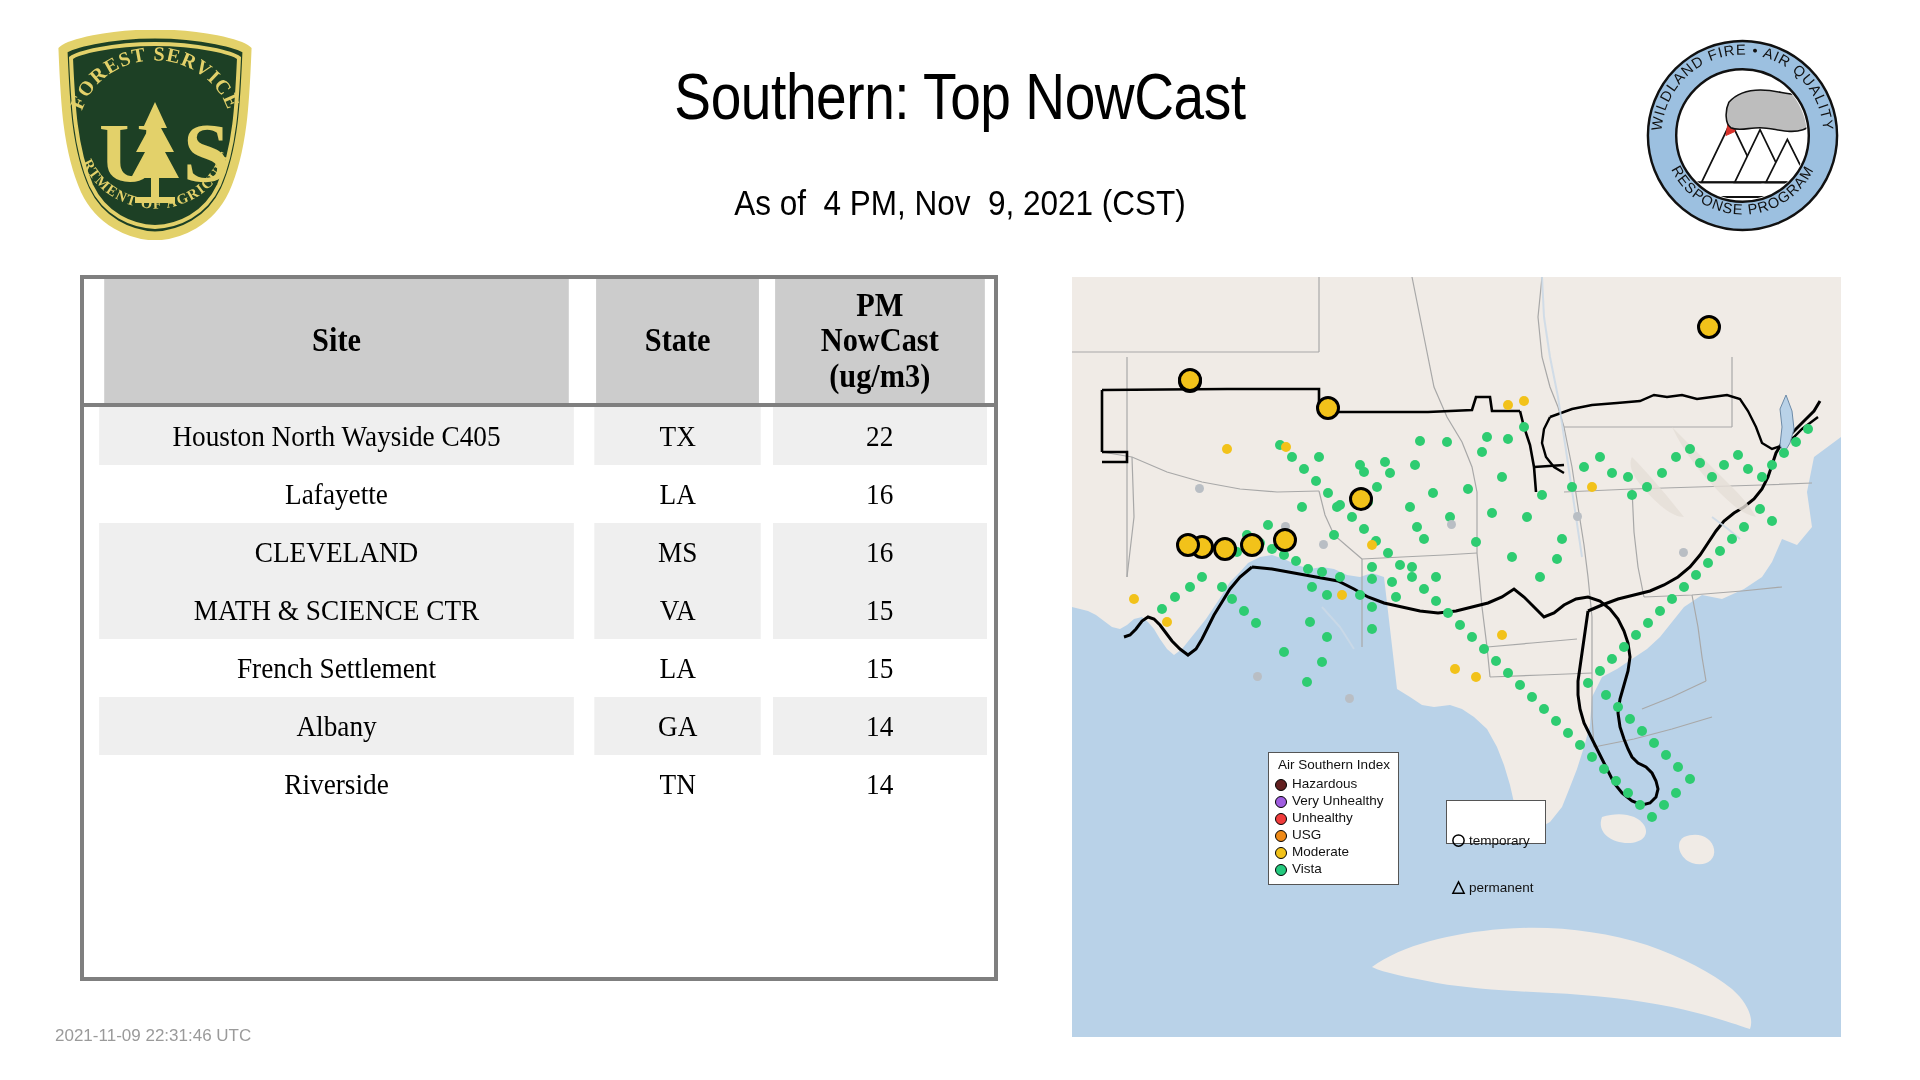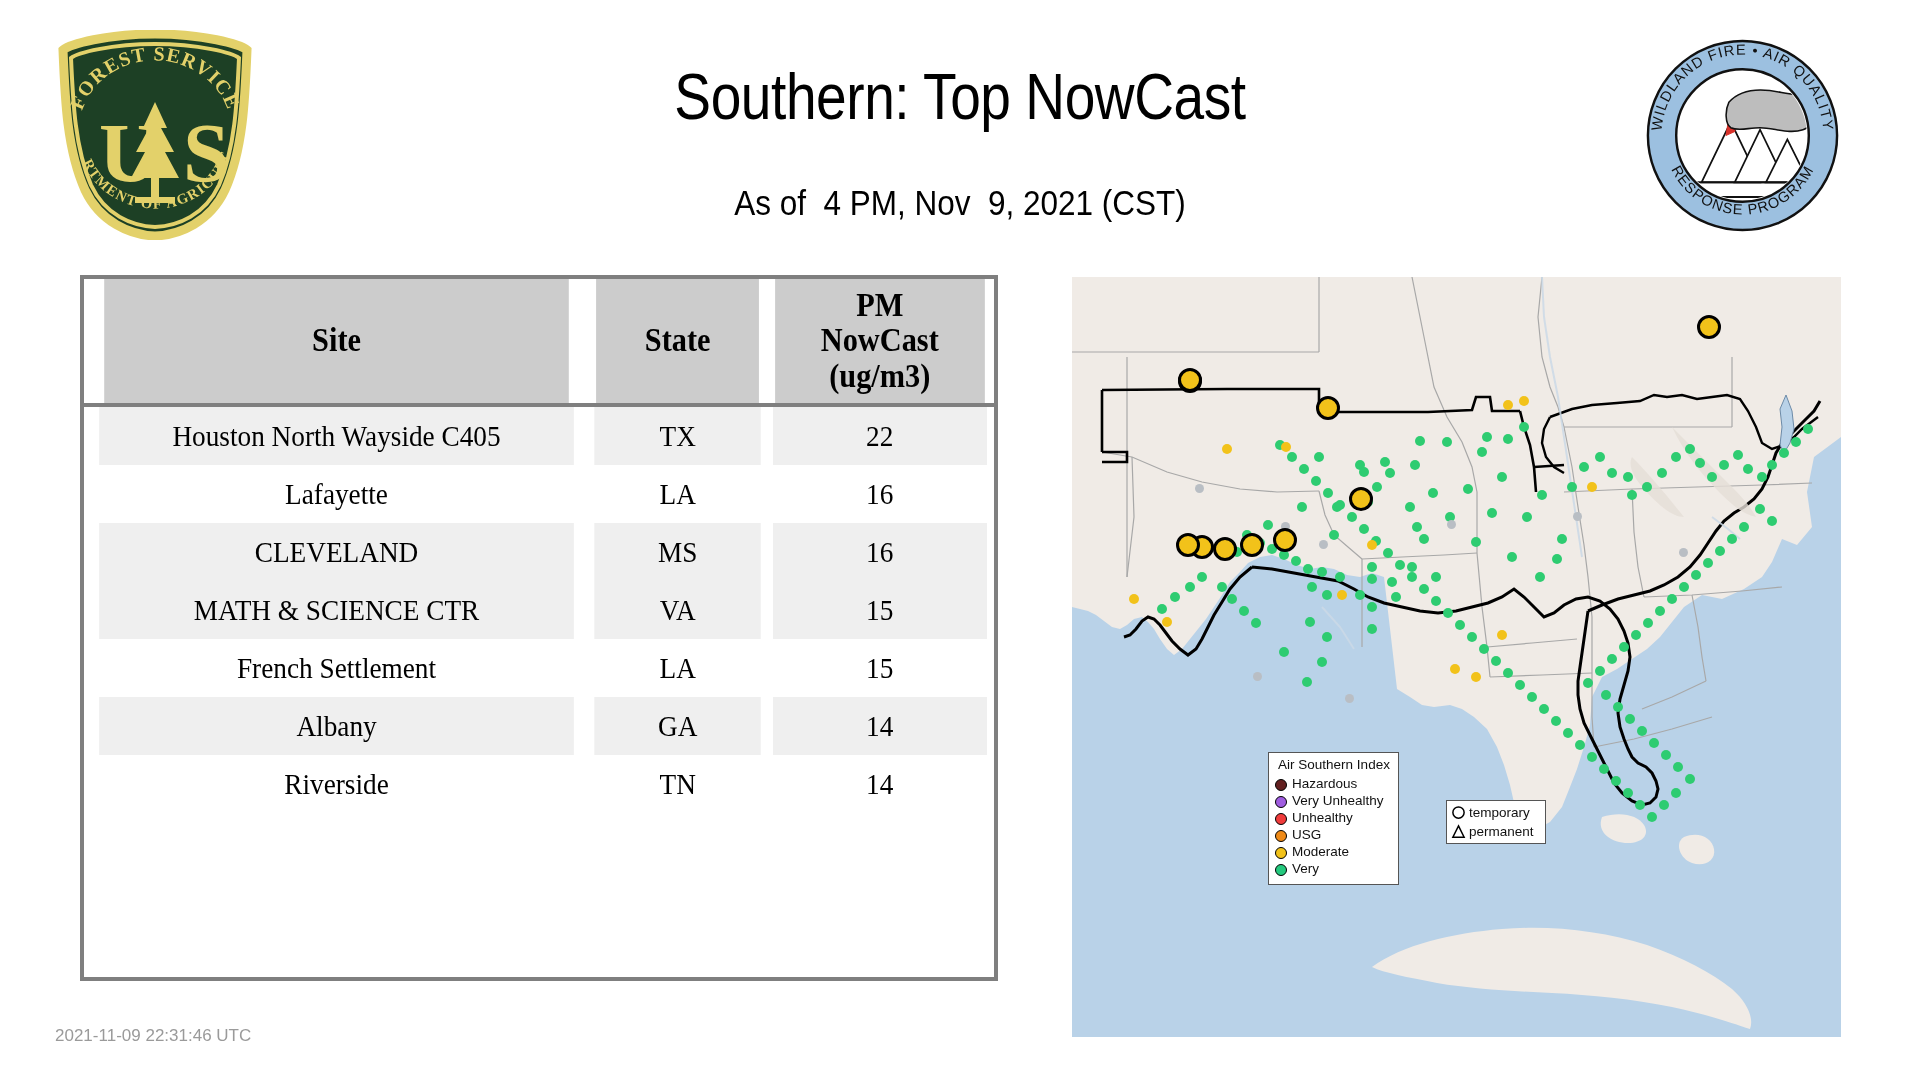--- a/index.html
+++ b/index.html
@@ -60,21 +60,21 @@
   #aqi-legend .lg-title{text-align:center;font-size:13.5px;margin-bottom:2px;}
   #aqi-legend .lg-row{display:flex;align-items:flex-end;height:17px;}
   #aqi-legend .lg-swatch{width:12px;height:12px;border-radius:50%;
       border:1.5px solid #000;box-sizing:border-box;margin-right:5px;flex:0 0 auto;}
   #aqi-legend .lg-label{white-space:nowrap;font-size:13.5px;line-height:14px;}
 
   #site-type-legend{position:absolute;left:1446px;top:800px;width:100px;height:44px;
       background:#fff;border:1px solid #555;box-sizing:border-box;
       font-family:"Liberation Sans","DejaVu Sans",sans-serif;
       font-size:13.5px;color:#111;padding:2px 3px 2px 4px;}
-  #site-type-legend .st-row{display:flex;align-items:center;height:19px;}
+  #site-type-legend .st-row{display:flex;align-items:center;height:19px;margin-top:28px;}
   #site-type-legend .st-glyph{width:15px;height:15px;margin-right:3px;flex:0 0 auto;}
   #site-type-legend .st-label{line-height:15px;}
 </style>
 </head>
 <body>
 
 <svg id="usfs-logo" viewBox="0 0 200 210">
   <path d="M100 4 C148 4 185 14 192 20 C190 70 188 120 170 160 C155 192 125 205 100 206
            C75 205 45 192 30 160 C12 120 10 70 8 20 C15 14 52 4 100 4 Z" fill="#1d4025" stroke="#e3d16a" stroke-width="9"></path>
   <path d="M100 14 C144 14 178 23 184 28 C182 73 180 118 164 155 C150 185 123 196 100 197
@@ -485,21 +485,21 @@
       <div class="lg-row">
         <span class="lg-swatch" style="background: rgb(239, 138, 23);"></span>
         <span class="lg-label">USG</span>
       </div>
       <div class="lg-row">
         <span class="lg-swatch" style="background: rgb(242, 194, 26);"></span>
         <span class="lg-label">Moderate</span>
       </div>
       <div class="lg-row">
         <span class="lg-swatch" style="background: rgb(36, 201, 126);"></span>
-        <span class="lg-label">Very</span>
+        <span class="lg-label">Vista</span>
       </div>
     </div>
 </div>
 
 <div id="site-type-legend">
   <div class="st-row">
     <svg class="st-glyph" viewBox="0 0 16 16">
       <circle cx="8" cy="8" r="6" fill="none" stroke="#000" stroke-width="1.6"></circle>
     </svg>
     <span class="st-label">temporary</span>

